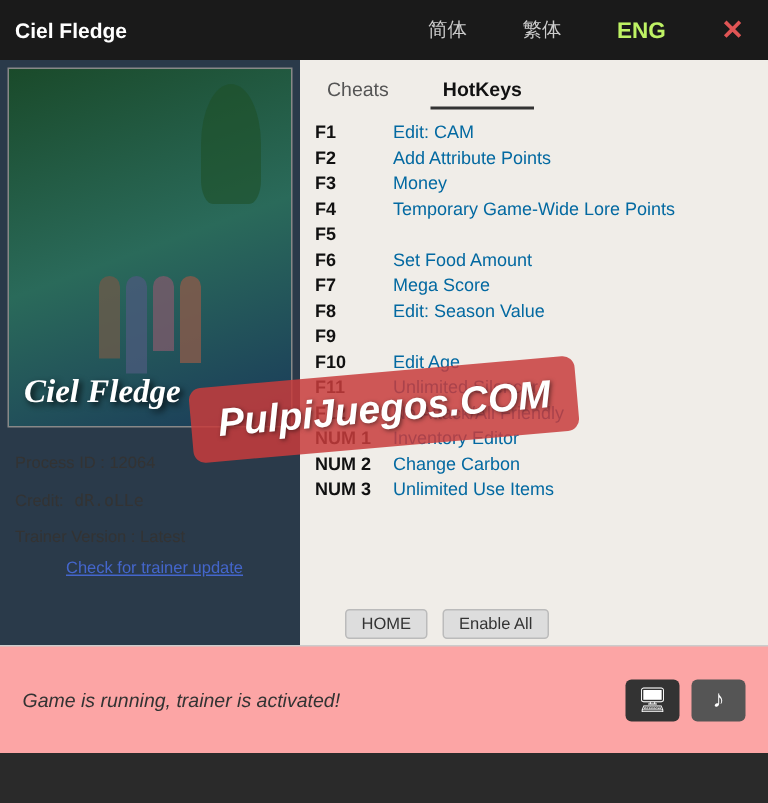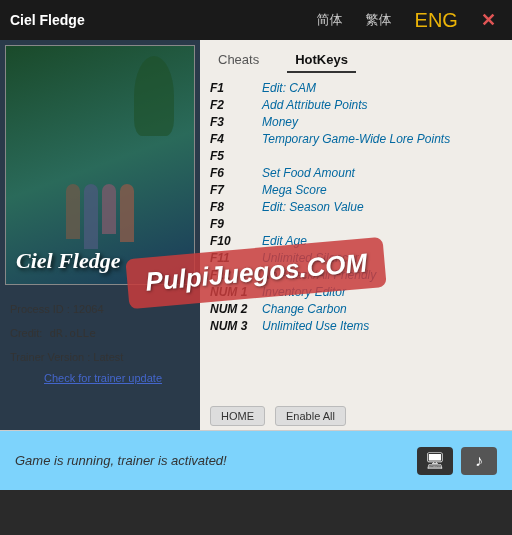--- a/index.html
+++ b/index.html
@@ -22,32 +22,32 @@
     }
     .title-bar-left {
       flex: 1;
       color: #ffffff;
       font-size: 14px;
       font-weight: bold;
     }
     .title-bar-right {
       display: flex;
       align-items: center;
-      gap: 11px;
+      gap: 25px;
     }
     .lang-btn {
       color: #cccccc;
       font-size: 13px;
       cursor: pointer;
       padding: 2px 6px;
     }
     .lang-btn.active {
-      color: #eab308;
-      font-weight: normal;
-      font-size: 20px;
+      color: #bef264;
+      font-weight: bold;
+      font-size: 15px;
     }
     .close-btn {
       color: #e05555;
       font-size: 18px;
       font-weight: bold;
       cursor: pointer;
       padding: 2px 6px;
     }
 
     
@@ -125,43 +125,42 @@
       color: #111;
       border-bottom: 2px solid #333;
       font-weight: bold;
     }
 
     
     .hotkeys-list {
       padding: 6px 10px;
       flex: 1;
       overflow-y: auto;
-      font-style: italic;
     }
     .hotkey-item {
       display: flex;
       align-items: center;
       padding: 1.5px 0;
       font-size: 12px;
       color: #222;
     }
     .hotkey-key {
       width: 52px;
       font-weight: bold;
       color: #111;
       flex-shrink: 0;
     }
     .hotkey-desc {
       color: #0369a1;
     }
 
     
     .bottom-bar {
-      height: 60px;
-      background: #7dd3fc;
+      height: 72px;
+      background: #fca5a5;
       display: flex;
       align-items: center;
       padding: 0 15px;
       border-top: 1px solid #ccc;
     }
     .status-message {
       flex: 1;
       font-size: 13px;
       color: #333;
       font-style: italic;
@@ -207,20 +206,21 @@
       text-shadow: 1px 1px 3px rgba(0,0,0,0.5);
       text-align: center;
       line-height: 1.3;
     }
 
     
     .action-buttons {
       display: flex;
       gap: 10px;
       padding: 4px 10px;
+      margin-left: 20px;
     }
     .action-btn {
       background: #ddd;
       border: 1px solid #bbb;
       border-radius: 3px;
       padding: 3px 10px;
       font-size: 11px;
       cursor: pointer;
       color: #333;
     }

